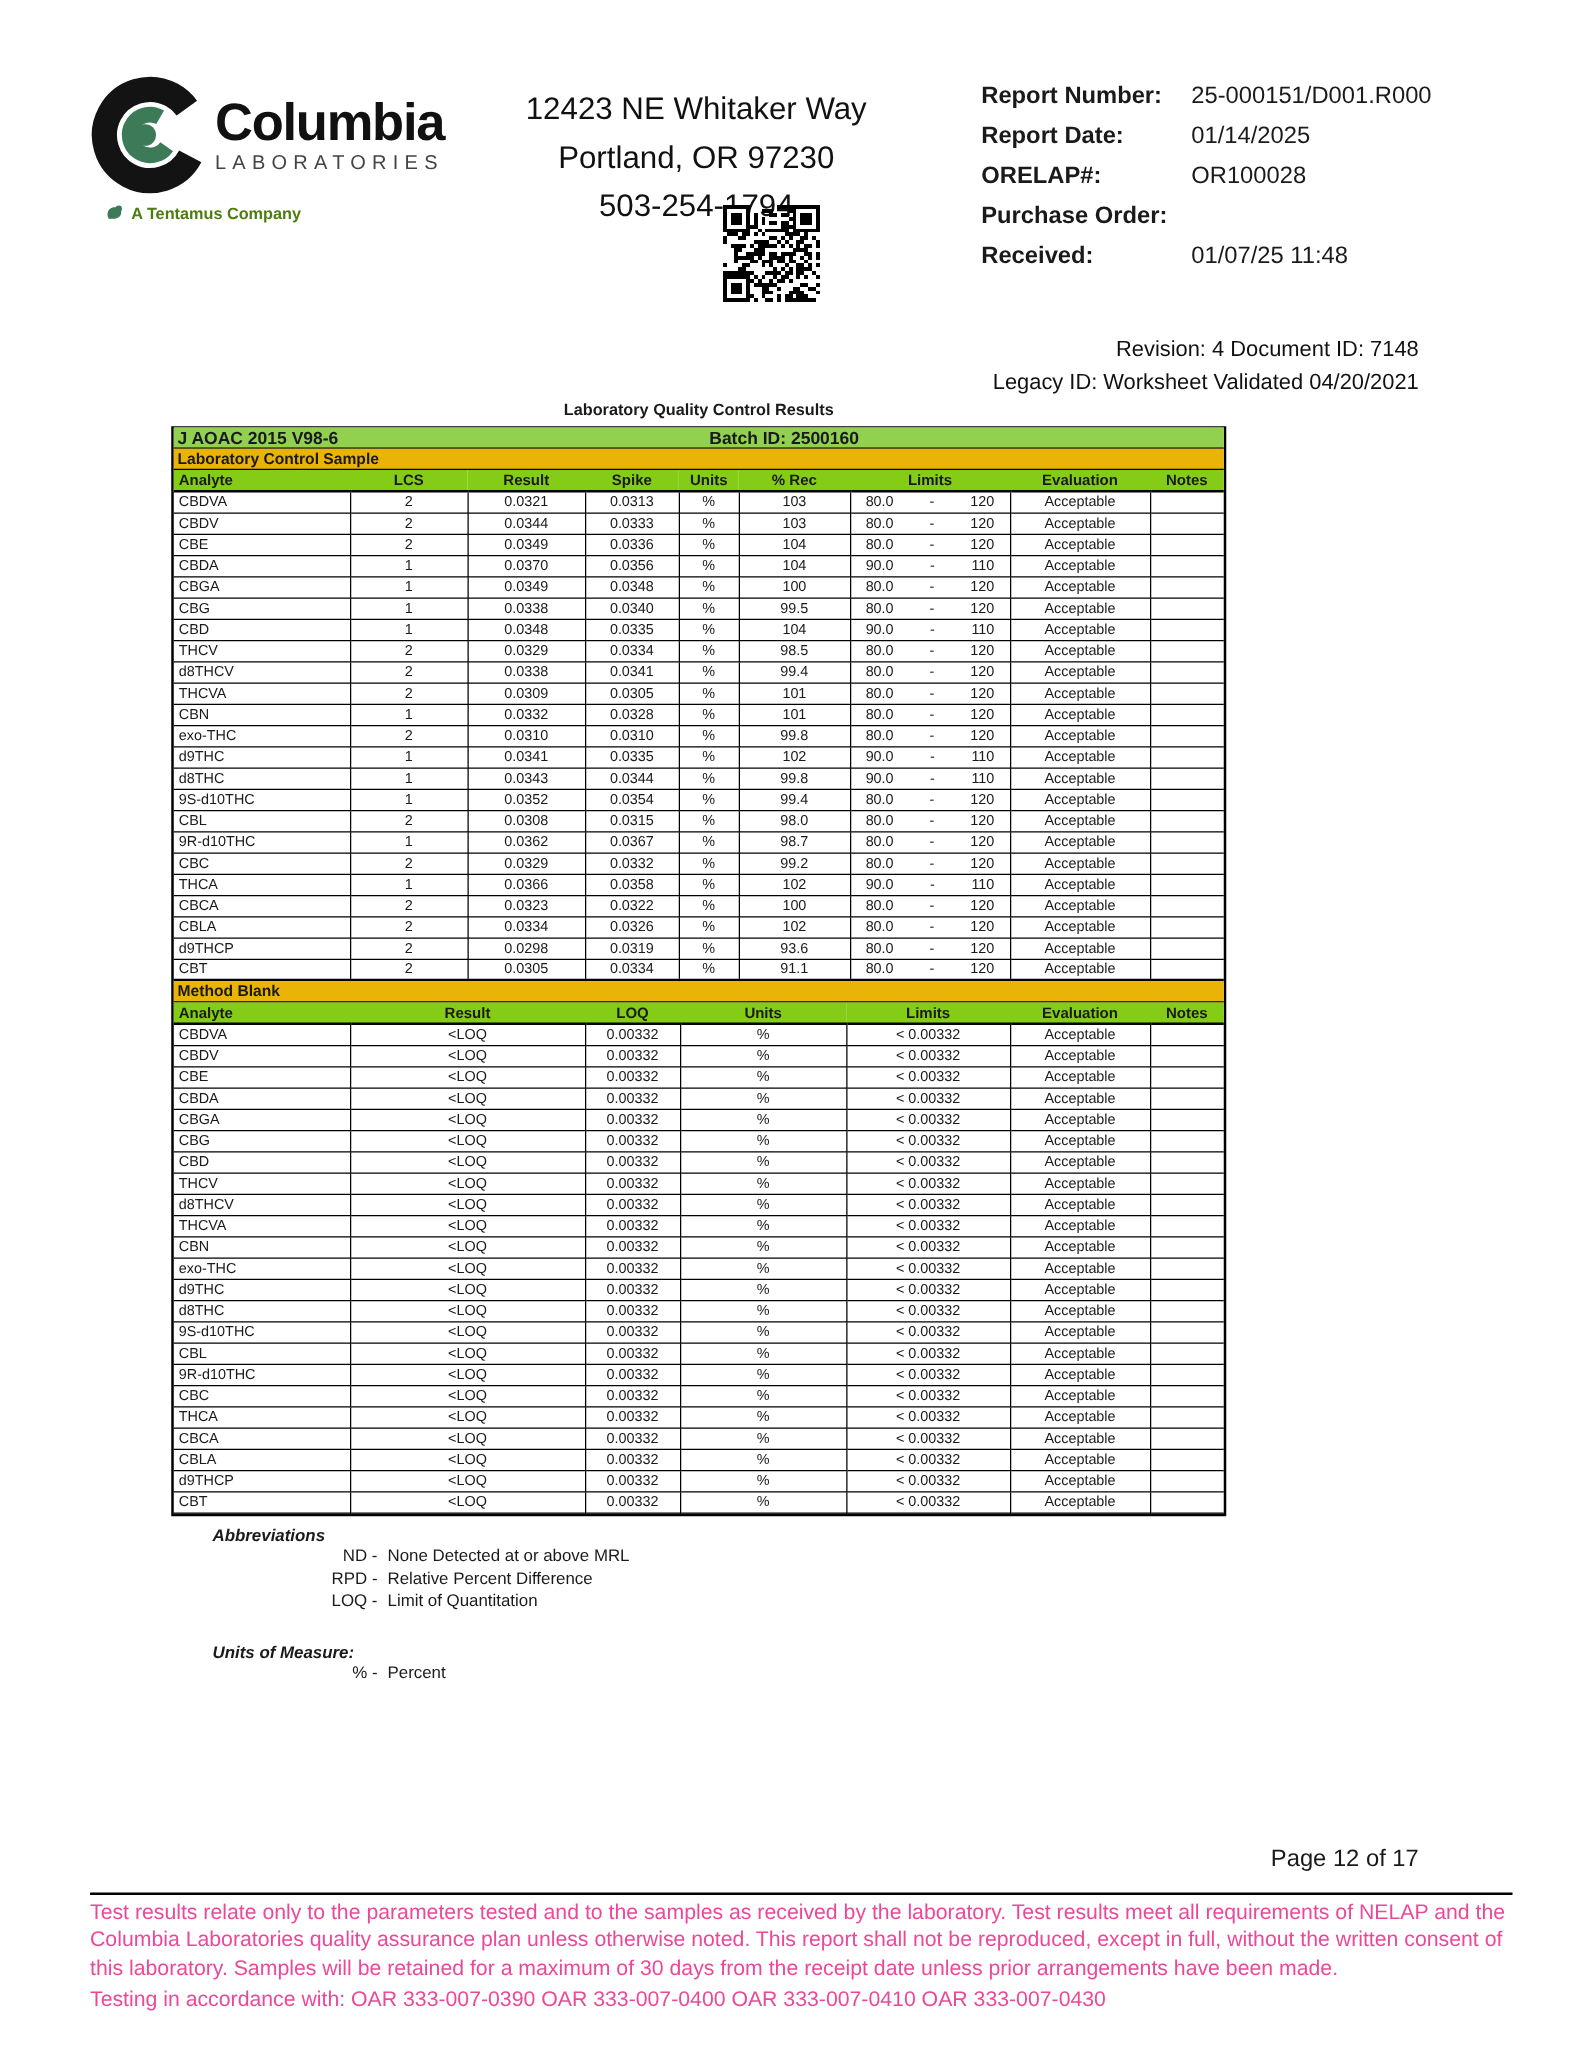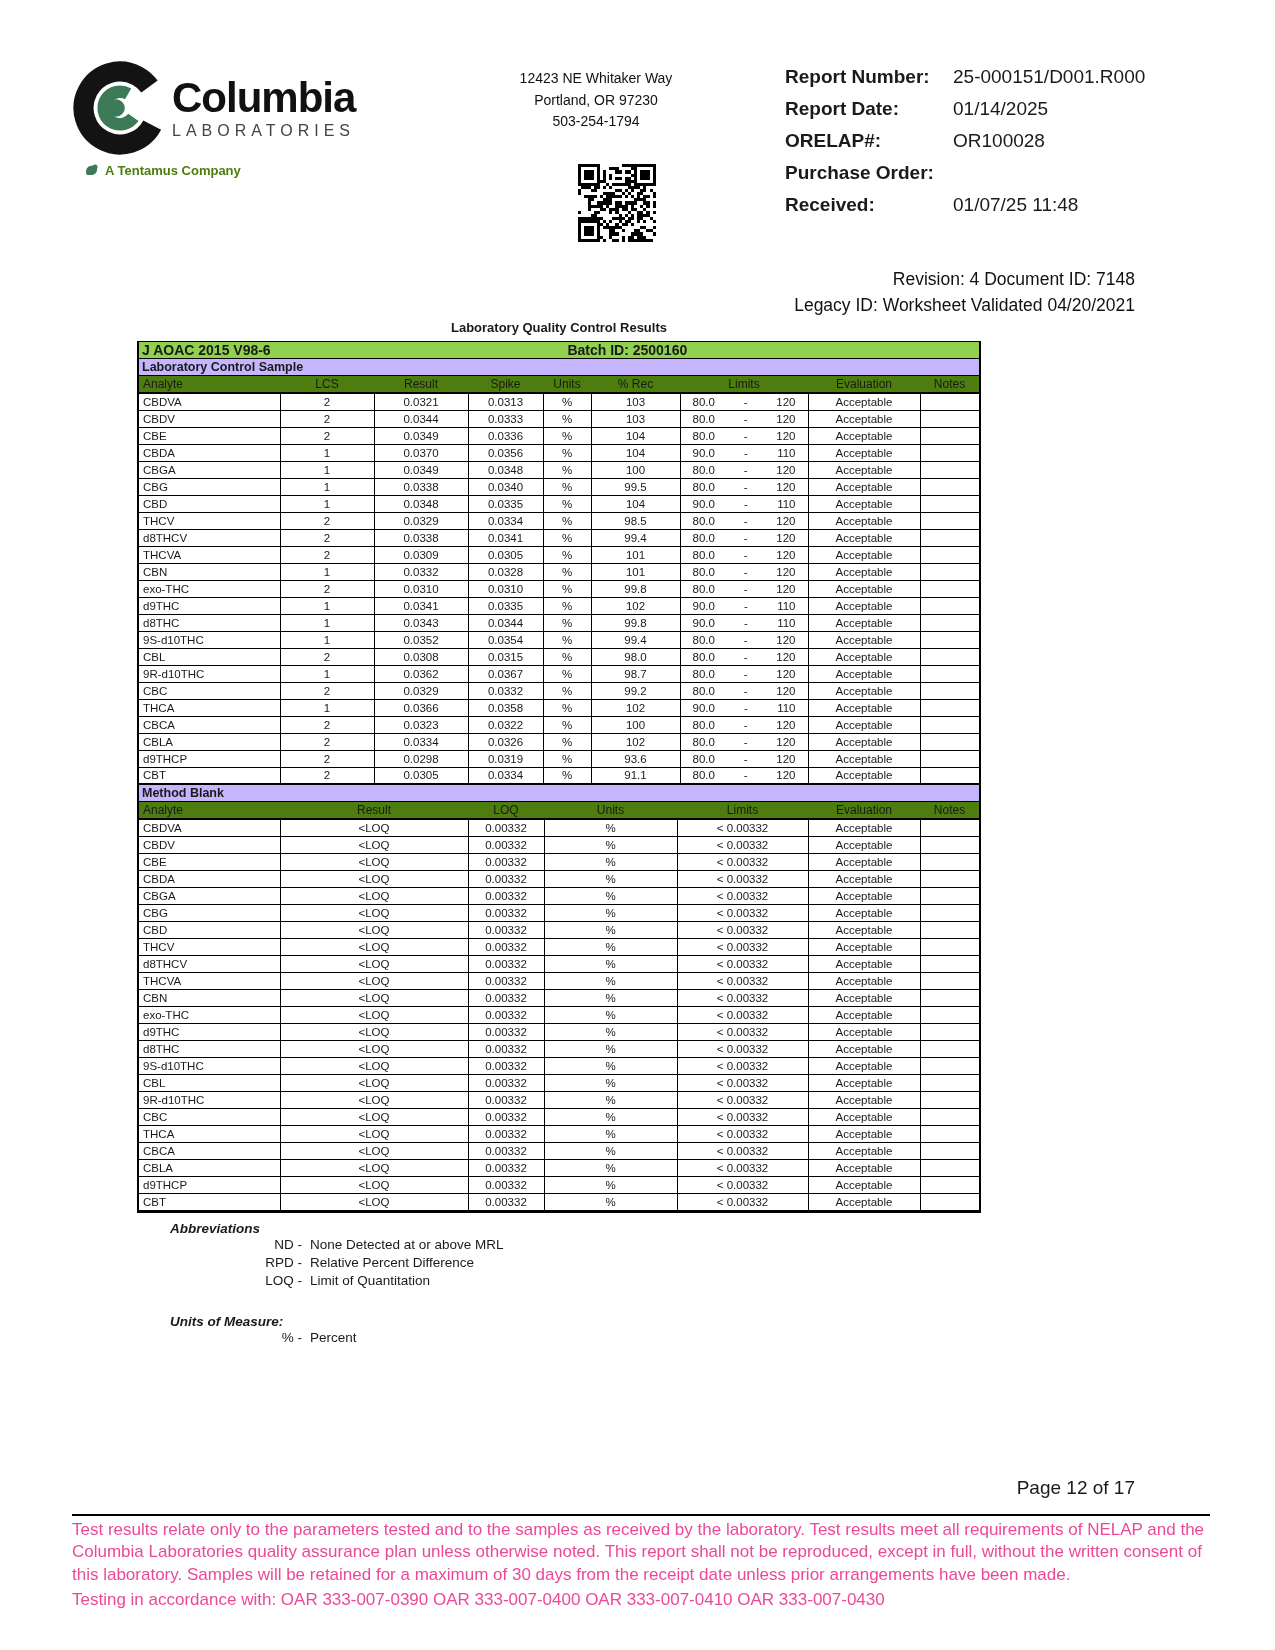--- a/index.html
+++ b/index.html
@@ -8,37 +8,37 @@
   .page { position:relative; width:1275px; height:1650px; background:#fff; overflow:hidden; }
 
   
   .logo-wrap { position:absolute; left:72px; top:60px; width:300px; }
   .logo-top { display:flex; align-items:center; }
   .logo-mark { width:96px; height:96px; flex:0 0 auto; }
   .logo-text { margin-left:4px; }
   .logo-name { font-size:42px; font-weight:bold; letter-spacing:-1px; color:#111; line-height:1; }
   .logo-sub { font-size:16px; letter-spacing:5px; color:#444; margin-top:3px; }
   .logo-tag { display:flex; align-items:center; gap:5px; margin-top:6px; margin-left:12px; font-size:13px; font-weight:bold; color:#4d7c0f; }
-  .addr { position:absolute; left:456px; top:68px; width:280px; text-align:center; font-size:14px; line-height:1.55; color:#111; }
+  .addr { position:absolute; left:417px; top:68px; width:280px; text-align:center; font-size:25px; line-height:1.55; color:#111; }
   .qr { position:absolute; left:572px; top:158px; width:90px; height:90px; }
   .rinfo { position:absolute; left:785px; top:66px; width:420px; font-size:19px; }
   .rinfo .row { display:flex; margin-bottom:10px; }
   .rinfo .lbl { width:168px; font-weight:bold; }
   .rinfo .val { flex:1; }
   .revblock { position:absolute; right:140px; top:266px; text-align:right; font-size:17.5px; line-height:1.5; color:#111; }
 
   
   .qc { position:absolute; left:137px; top:320px; width:844px; }
   .qc-title { text-align:center; font-weight:bold; font-size:13px; margin-bottom:6px; }
   .qc-frame { border:2px solid #000; border-top:1px solid #000; }
   .bar { background:#92D050; border-bottom:1px solid #000; height:17px; display:flex; align-items:flex-start; font-size:14px; font-weight:bold; }
   .bar .m { padding-left:3px; width:51%; }
-  .sec-label { height:17px; display:flex; align-items:center; font-size:12.5px; font-weight:bold; padding-left:3px; border-bottom:1px solid #000; background:#c4b5fd; }
+  .sec-label { height:17px; display:flex; align-items:center; font-size:12.5px; font-weight:bold; padding-left:3px; border-bottom:1px solid #000; background:#eab308; }
   table.qct { width:100%; border-collapse:collapse; table-layout:fixed; }
-  table.qct th { background:#4d7c0f; font-size:12px; font-weight:normal; height:17px; border-bottom:2px solid #000; padding:0 4px; }
+  table.qct th { background:#84cc16; font-size:12px; font-weight:bold; height:17px; border-bottom:2px solid #000; padding:0 4px; }
   table.qct th.l { text-align:left; }
   table.qct td { border:1px solid #000; font-size:11.5px; height:17px; padding:0 4px; text-align:center; overflow:hidden; white-space:nowrap; }
   table.qct td.l { text-align:left; }
   table.qct tr:first-child td { border-top:none; }
   table.qct td:first-child { border-left:none; }
   table.qct td:last-child { border-right:none; }
   table.lcs { border-bottom:2px solid #000; }
   .lim { display:flex; justify-content:space-between; padding:0 8px; }
   .abbr-block { margin-top:8px; font-size:13.5px; }
   .abbr-title { font-weight:bold; font-style:italic; font-size:13.5px;margin-left:33px; }

